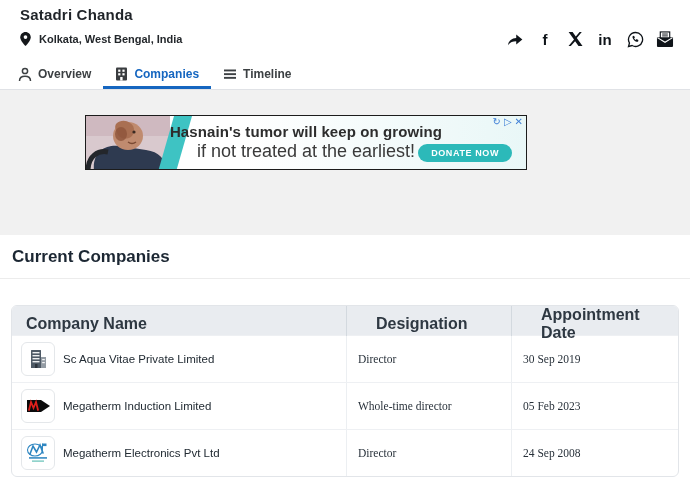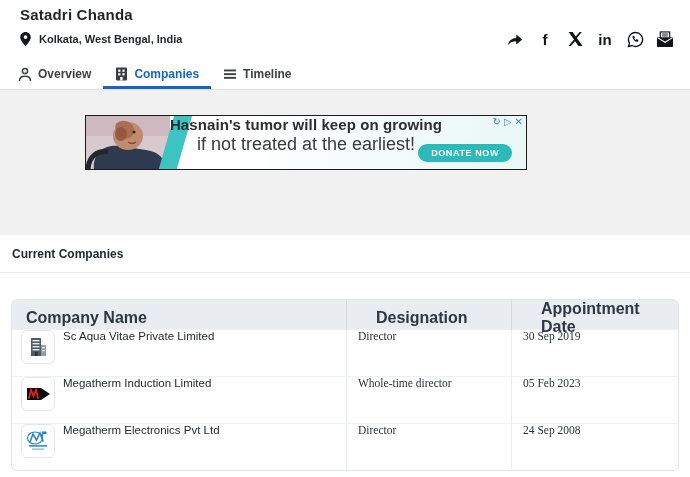--- a/index.html
+++ b/index.html
@@ -23,42 +23,42 @@
          color:#3c4043; border-bottom:3px solid transparent; cursor:pointer; }
   .tab .ticon { display:flex; align-items:center; }
   .tab.active { color:var(--accent,#1566c0); border-bottom-color:var(--accent,#1566c0); }
 
   
   .ad-band { height:145px; background:#f1f1f1; position:relative; }
   .ad-banner { position:absolute; left:85px; top:25px; width:442px; height:55px; background:linear-gradient(90deg,#ffffff 35%,#e9f7f7 100%);
                border:1px solid #1c1c1c; overflow:hidden; cursor:pointer; }
   .ad-photo { position:absolute; left:0; top:0; width:84px; height:100%; }
   .ad-stripe { position:absolute; left:80px; top:-4px; width:18px; height:64px; background:#3ec3c3; transform:skewX(-16deg); }
-  .ad-textwrap { position:absolute; inset:0; display:flex; flex-direction:column; align-items:center; gap:1px; z-index:2; pointer-events:none; }
+  .ad-textwrap { position:absolute; inset:0; display:flex; flex-direction:column; align-items:center; justify-content:center; gap:1px; z-index:2; pointer-events:none; }
   .ad-headline { font-size:15px; font-weight:700; color:#2d2d2d; letter-spacing:.1px; }
   .ad-sub { font-size:18px; color:#3a3a3a; }
   .ad-cta { position:absolute; right:14px; bottom:7px; z-index:3; background:var(--ad-teal,#2cb9b9); color:#fff;
             font-size:9px; font-weight:700; letter-spacing:.6px; border:none; border-radius:10px; padding:4px 13px; cursor:pointer;
             font-family:inherit;margin-top:12px; }
   .ad-controls { position:absolute; top:1px; right:3px; z-index:3; display:flex; align-items:flex-start; gap:3px;
                  color:#3f7fd6; font-size:10px; line-height:1; }
   .ad-controls span { cursor:pointer; }
 
   
   .companies-section { padding-top:12px; }
-  .section-heading { font-size:12px; font-weight:700; color:#1c2733; padding-left:12px; }
+  .section-heading { font-size:17px; font-weight:700; color:#1c2733; padding-left:12px; }
   .section-divider { border-bottom:1px solid #ececec; margin-top:11px; }
 
   .ctable { margin:26px 11px 0; border:1px solid #e2e5e9; border-radius:6px; overflow:hidden; background:#fff; }
   .thead { display:grid; grid-template-columns:334px 165px 1fr; height:29px; background:#e9ecf0; align-items:center; }
   .thead .hcell { font-size:16px; font-weight:700; color:#2e3842; padding-left:14px; height:100%; display:flex; align-items:center; }
   .thead .hcell.c2, .thead .hcell.c3 { border-left:1px solid #d3d9df; padding-left:29px; }
   .trow { display:grid; grid-template-columns:334px 165px 1fr; height:47px; align-items:stretch; border-top:1px solid #eef0f3; cursor:pointer; }
   .trow:first-of-type { border-top:none; }
-  .cell { display:flex; align-items:flex-start; font-size:11.5px; color:#28313a; }
+  .cell { display:flex; align-items:center; font-size:11.5px; color:#28313a; }
   .cell.c1 { gap:8px; padding-left:9px; }
   .cell.c2, .cell.c3 { border-left:1px solid #eceff2; padding-left:11px;font-family:Liberation Serif, serif; }
   .logo-tile { width:34px; height:34px; border:1px solid #e4e7ea; border-radius:6px; background:#fff;
                display:flex; align-items:center; justify-content:center; flex:0 0 auto; }
   .company-name { color:#222b33; }
 </style>
 </head>
 <body>
 
 <div class="page">

